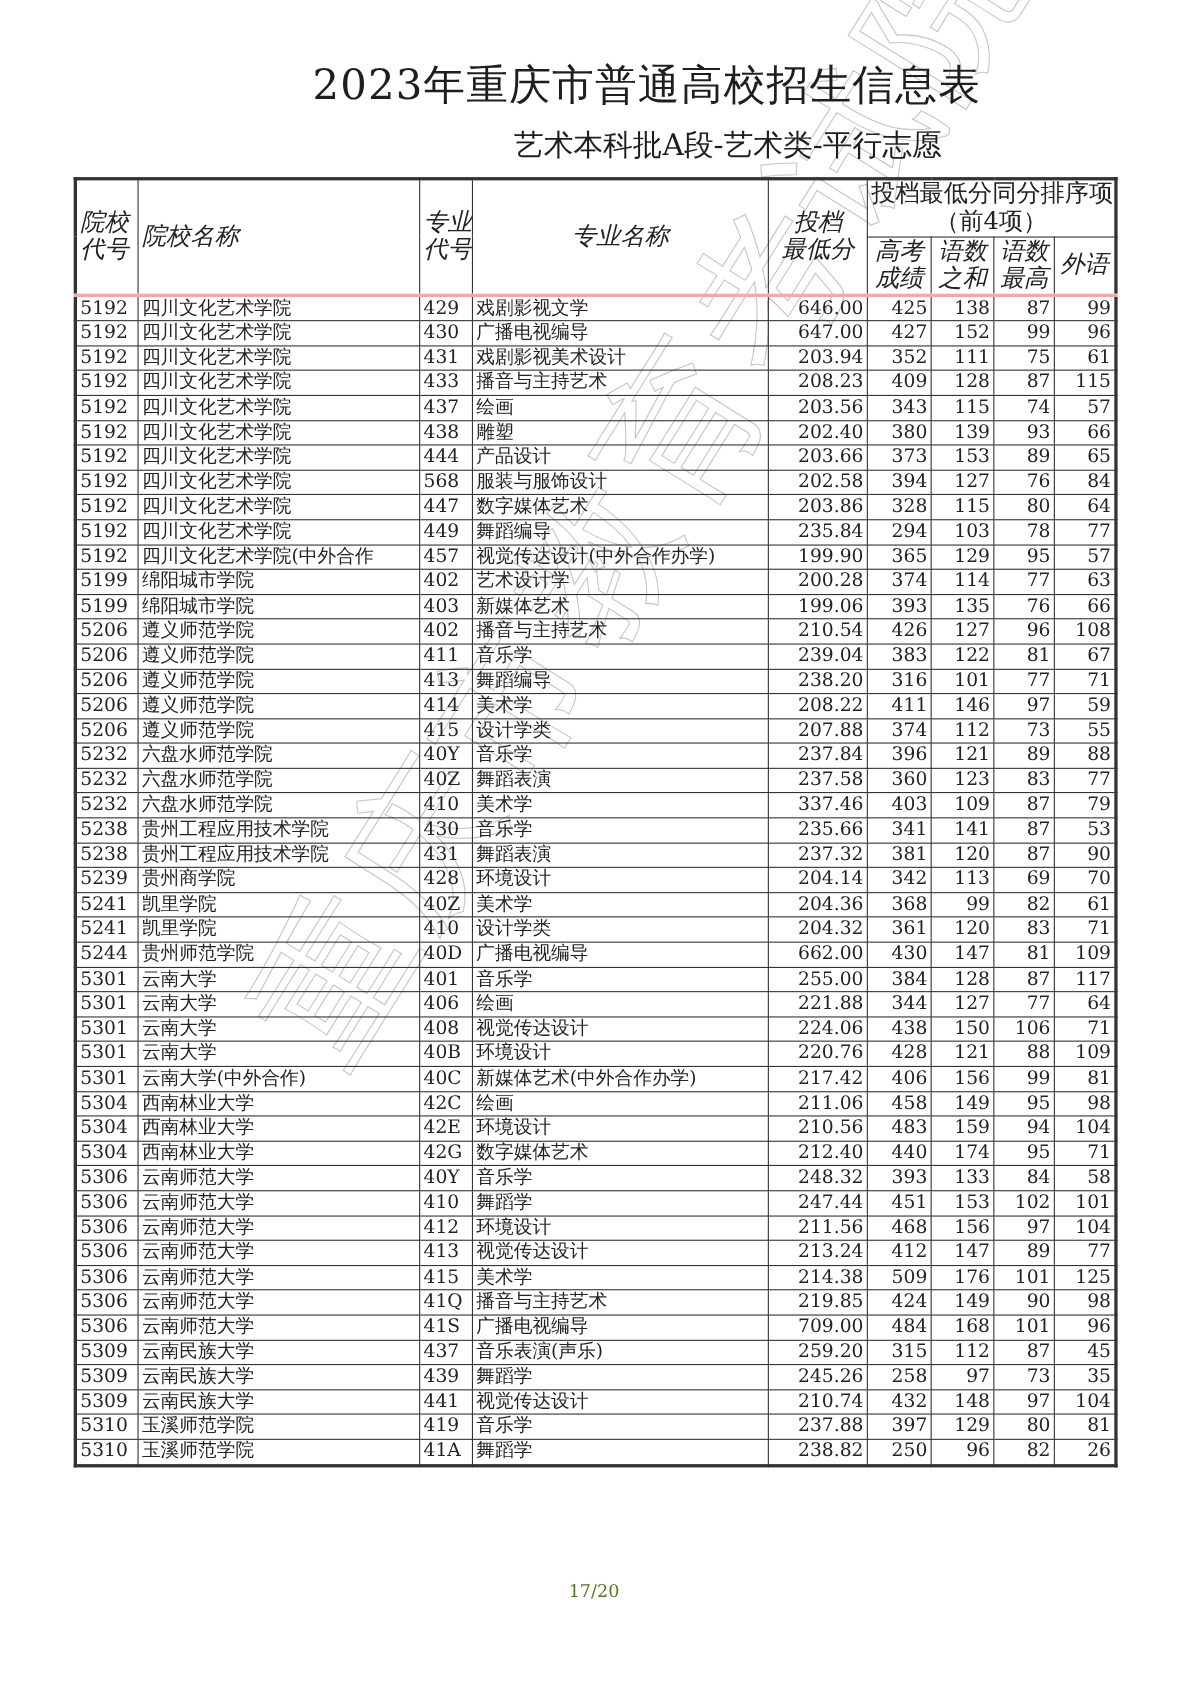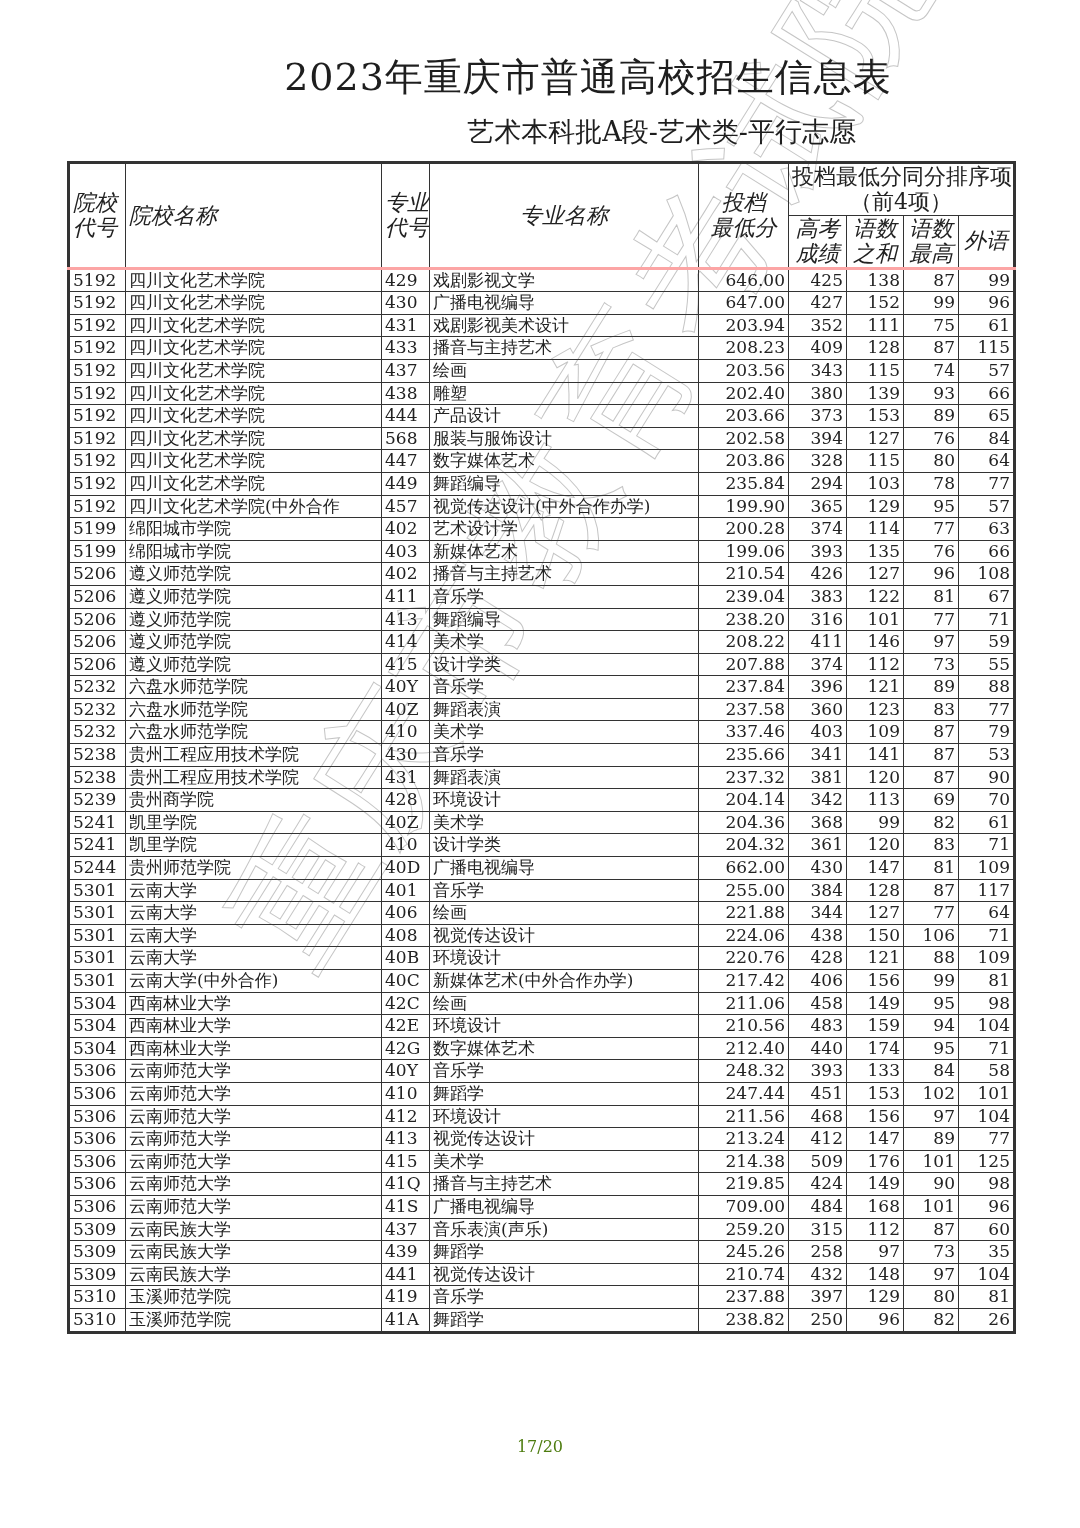--- a/index.html
+++ b/index.html
@@ -553,21 +553,21 @@
       </tr>
       <tr>
         <td class="l">5309</td>
         <td class="l">云南民族大学</td>
         <td class="l">437</td>
         <td class="l">音乐表演(声乐)</td>
         <td class="r">259.20</td>
         <td class="r">315</td>
         <td class="r">112</td>
         <td class="r">87</td>
-        <td class="r">60</td>
+        <td class="r">45</td>
       </tr>
       <tr>
         <td class="l">5309</td>
         <td class="l">云南民族大学</td>
         <td class="l">439</td>
         <td class="l">舞蹈学</td>
         <td class="r">245.26</td>
         <td class="r">258</td>
         <td class="r">97</td>
         <td class="r">73</td>

